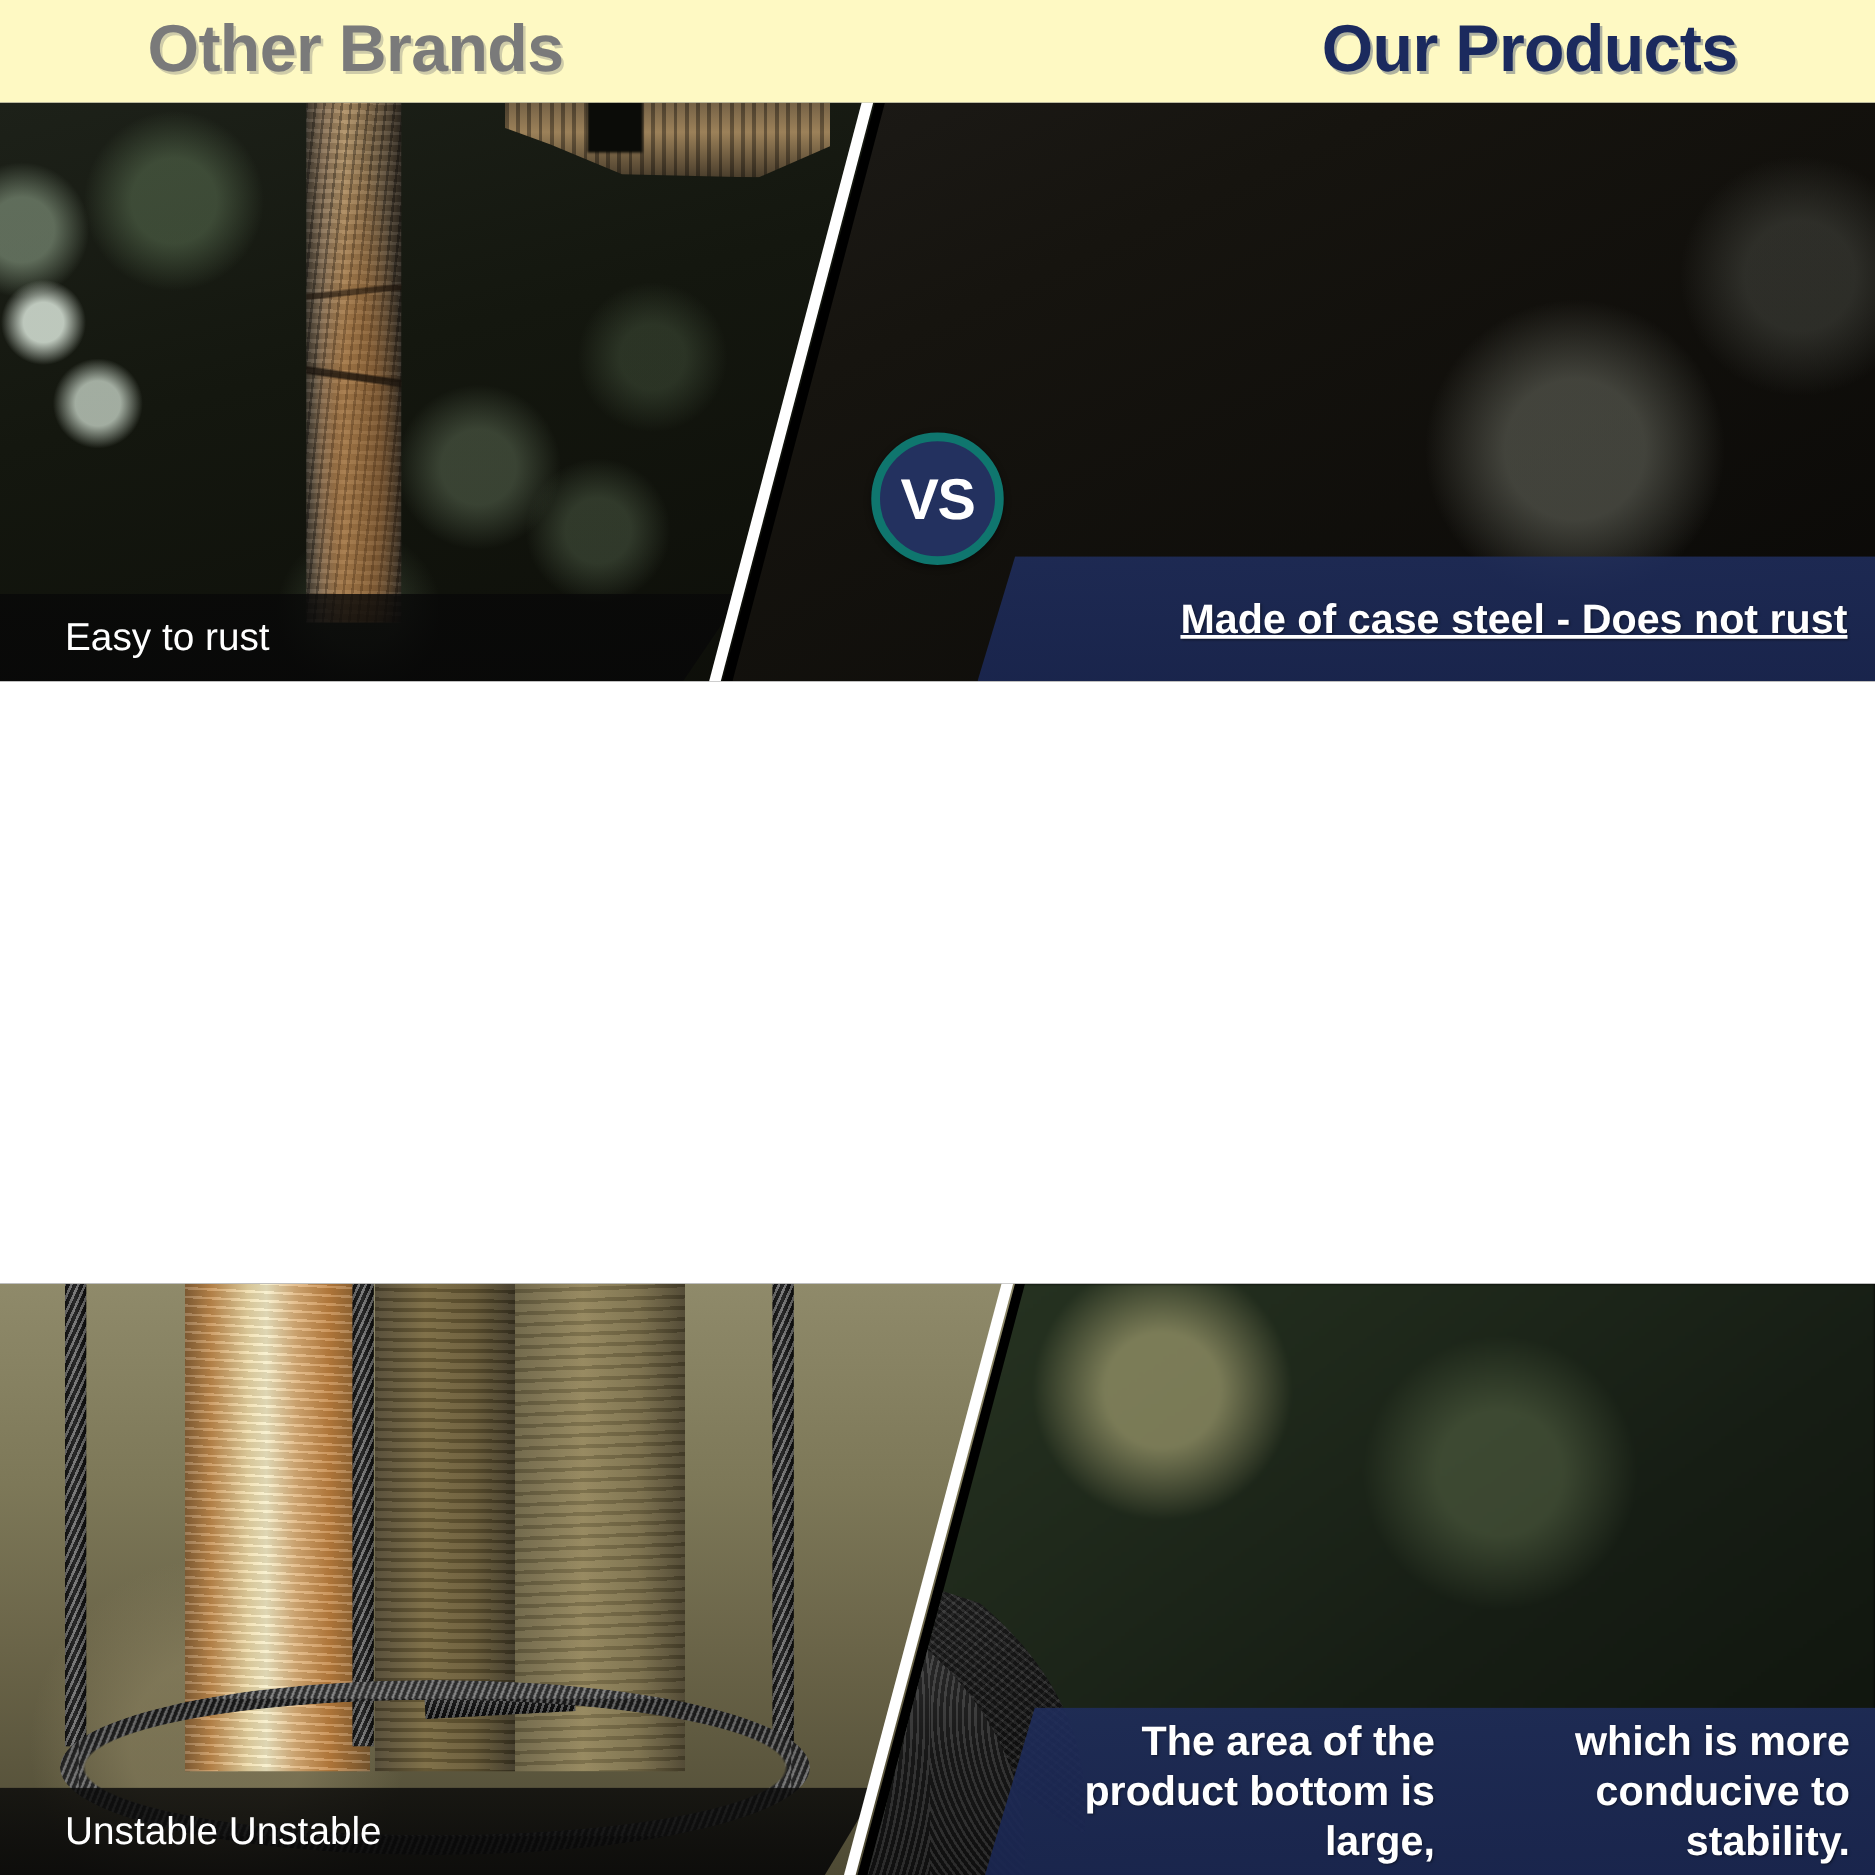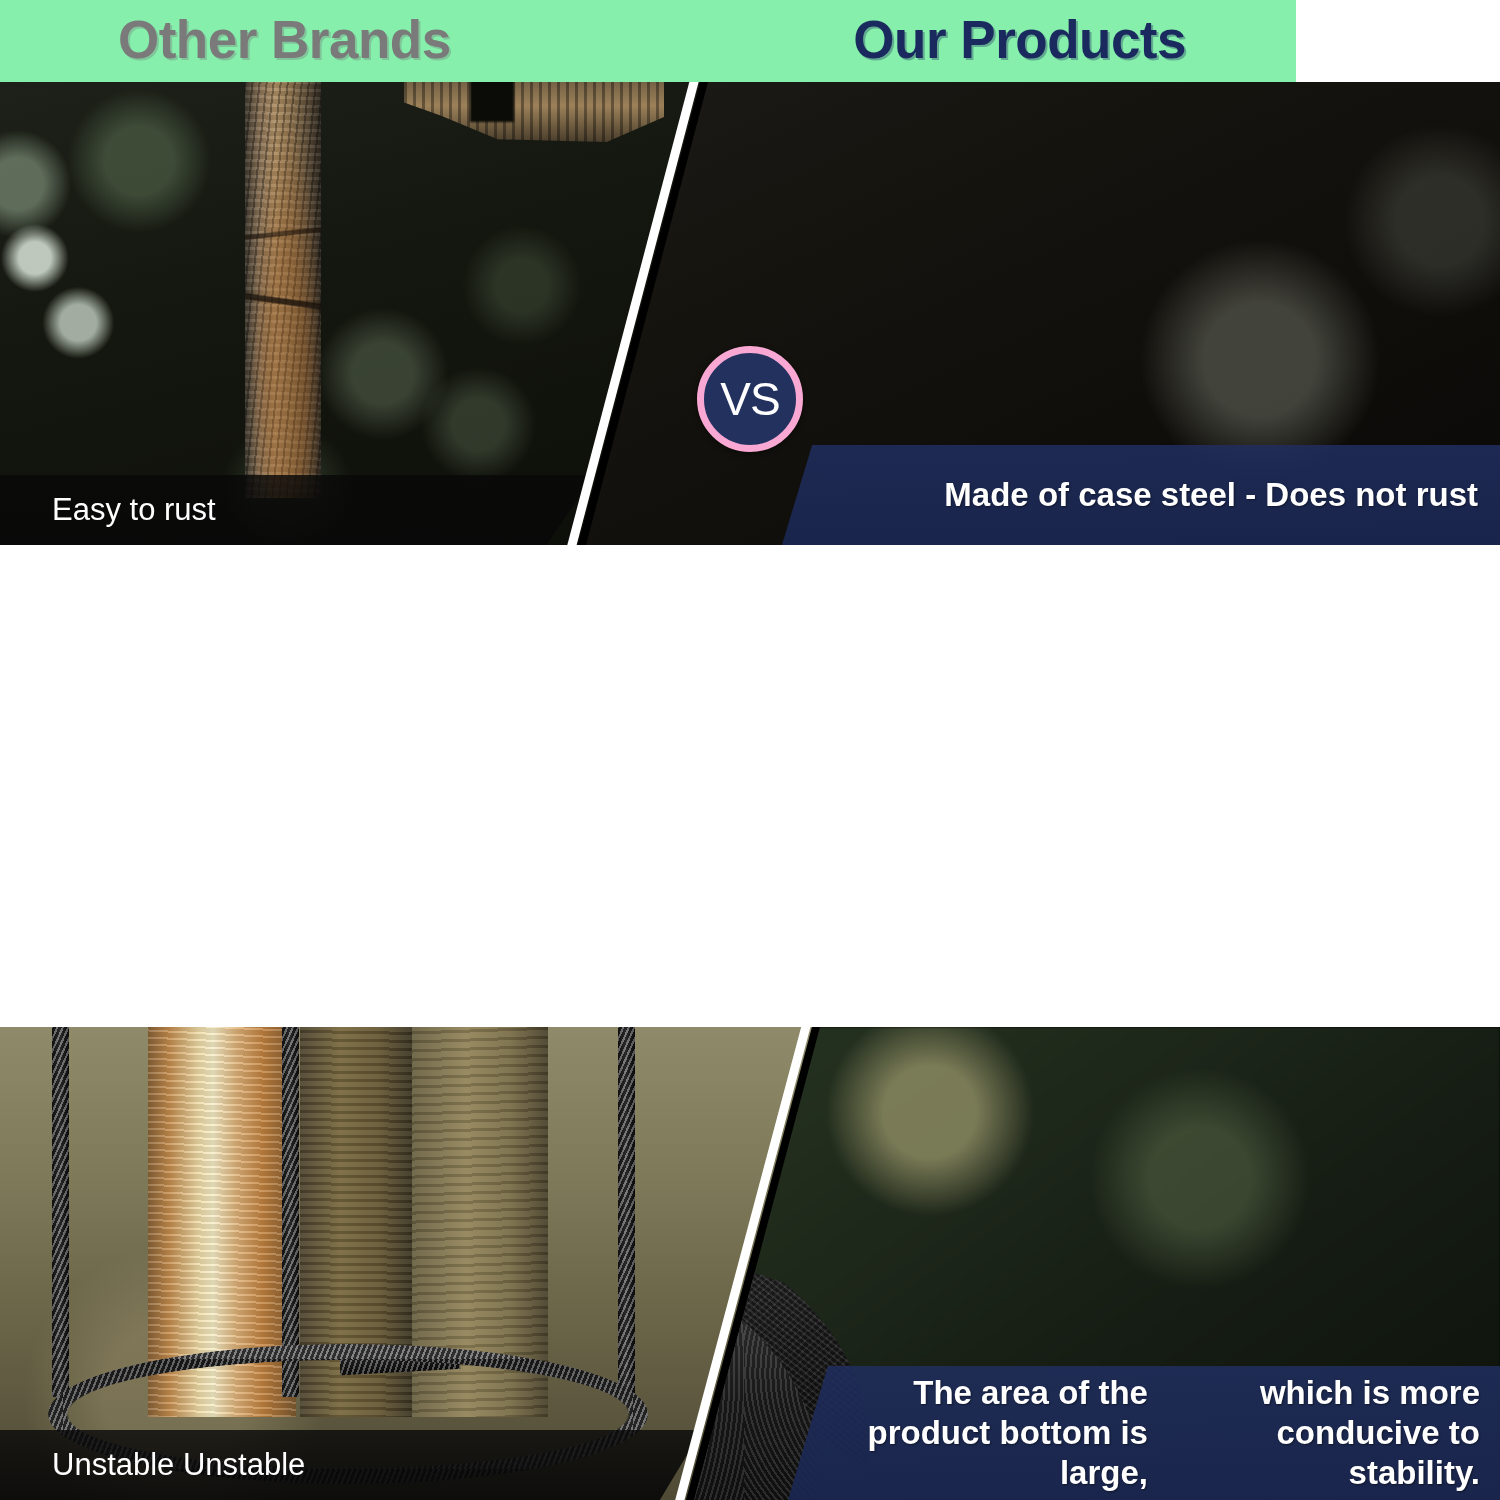--- a/index.html
+++ b/index.html
@@ -17,23 +17,23 @@
     position: relative;
     width: 1500px;
     height: 1500px;
     background: #ffffff;
   }
 
   
   .header {
     position: absolute;
     top: 0; left: 0;
-    width: 1296px;
+    width: 1500px;
     height: 82px;
-    background: #86efac;
+    background: #fef9c3;
     z-index: 40;
   }
   .header-title {
     position: absolute;
     top: 4px;
     font-size: 53px;
     font-weight: bold;
     letter-spacing: -0.5px;
     white-space: nowrap;
     line-height: 72px;
@@ -415,20 +415,21 @@
     font-weight: bold;
     padding-right: 26px;
     text-align: right;
     text-shadow: 1px 1px 2px rgba(0,0,0,0.45);
   }
   .caption-right.r0 {
     width: 718px; height: 100px;
     font-size: 33px;
     clip-path: polygon(4.2% 0, 100% 0, 100% 100%, 0 100%);
     padding-right: 22px;
+    text-decoration: underline;
   }
   .caption-right.r1 {
     width: 668px; height: 104px;
     font-size: 34px;
     clip-path: polygon(3.6% 0, 100% 0, 100% 100%, 0 100%);
   }
   .caption-right.r2 {
     width: 712px; height: 134px;
     font-size: 33px;
     line-height: 1.22;
@@ -436,28 +437,28 @@
     padding-right: 20px;
   }
   .caption-right .cap-line { display: block; }
 
   
   .vs-badge {
     position: absolute;
     width: 106px; height: 106px;
     border-radius: 50%;
     background: #23315f;
-    border: 7px solid #f9a8d4;
+    border: 7px solid #0f766e;
     z-index: 35;
     display: flex;
     align-items: center;
     justify-content: center;
     color: #ffffff;
     font-size: 46px;
-    font-weight: normal;
+    font-weight: bold;
     letter-spacing: -1px;
     box-shadow: 0 2px 6px rgba(0,0,0,0.45);
   }
   #vs-0 { left: 697px;  top: 264px; }
 </style>
 </head>
 <body>
 
 <div id="page">
 

